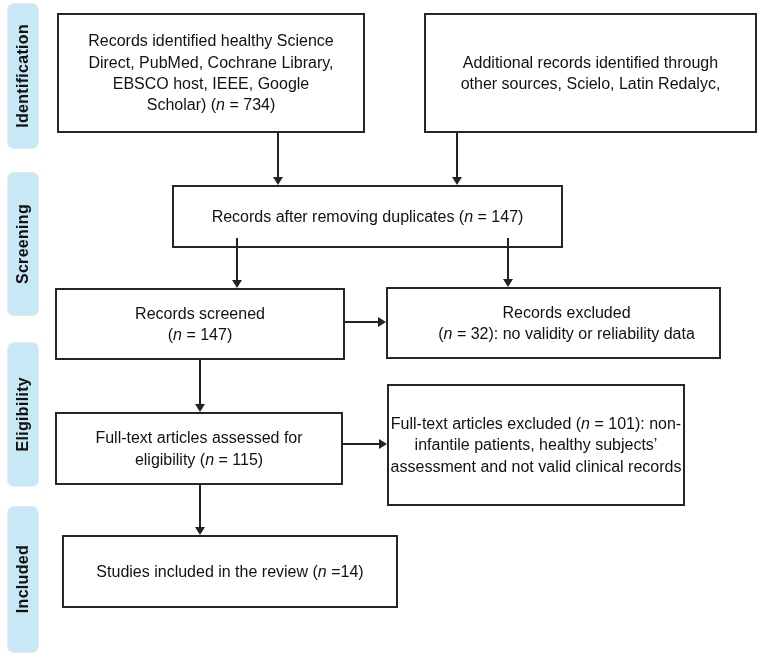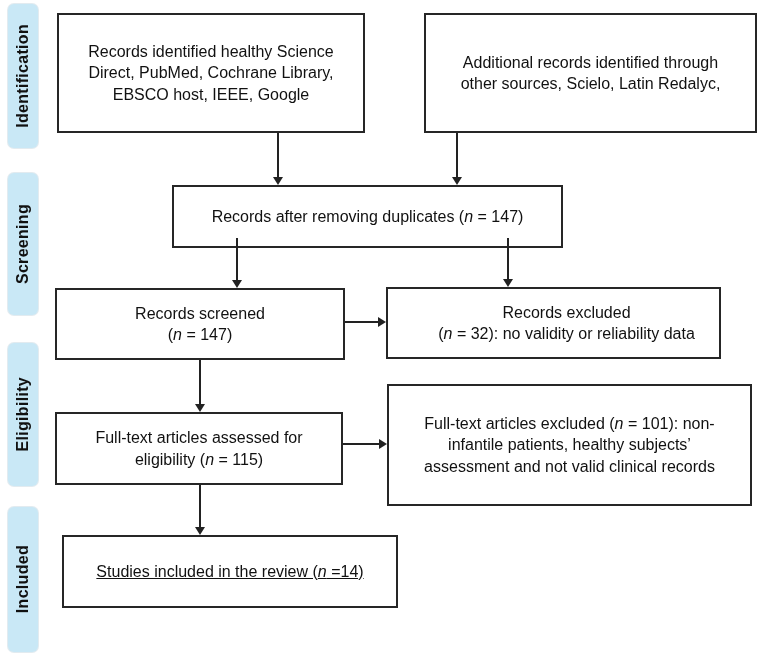--- a/index.html
+++ b/index.html
@@ -41,20 +41,21 @@
     <span>Eligibility</span>
   </div>
   <div class="stage" style="top:507px;height:145px;">
     <span>Included</span>
   </div>
 
   <div class="box" style="left:57px;top:13px;width:308px;height:120px;">
       <div class="line"><span>Records identified healthy Science</span></div>
       <div class="line"><span>Direct, PubMed, Cochrane Library,</span></div>
       <div class="line"><span>EBSCO host, IEEE, Google</span></div>
+      <div class="line"><span>Scholar) (</span><span class="it">n</span><span> = 734)</span></div>
     </div>
 
   <div class="box" style="left:388px;top:13px;width:333px;height:120px;margin-left:36px;">
       <div class="line"><span>Additional records identified through</span></div>
       <div class="line"><span>other sources, Scielo, Latin Redalyc,</span></div>
     </div>
 
   <div class="box" style="left:172px;top:185px;width:391px;height:63px;justify-content:center;">
       <div class="line"><span>Records after removing duplicates (</span><span class="it">n</span><span> = 147)</span></div>
     </div>
@@ -67,27 +68,27 @@
   <div class="box" style="left:386px;top:287px;width:335px;height:72px;padding-left:26px;">
       <div class="line"><span>Records excluded</span></div>
       <div class="line"><span>(</span><span class="it">n</span><span> = 32): no validity or reliability data</span></div>
     </div>
 
   <div class="box" style="left:55px;top:412px;width:288px;height:73px;">
       <div class="line"><span>Full-text articles assessed for</span></div>
       <div class="line"><span>eligibility (</span><span class="it">n</span><span> = 115)</span></div>
     </div>
 
-  <div class="box" style="left:387px;top:384px;width:365px;height:122px;">
+  <div class="box" style="left:387px;top:384px;width:298px;height:122px;">
       <div class="line"><span>Full-text articles excluded (</span><span class="it">n</span><span> = 101): non-</span></div>
       <div class="line"><span>infantile patients, healthy subjects’</span></div>
       <div class="line"><span>assessment and not valid clinical records</span></div>
     </div>
 
-  <div class="box" style="left:62px;top:535px;width:336px;height:73px;text-decoration:underline;">
+  <div class="box" style="left:62px;top:535px;width:336px;height:73px;">
       <div class="line"><span>Studies included in the review (</span><span class="it">n</span><span> =14)</span></div>
     </div>
 
   <div>
     <div class="vline" style="left:277px;top:133px;height:44px;"></div>
     <div class="head-down" style="left:273px;top:177px;"></div>
   </div>
 
   <div>
     <div class="vline" style="left:456px;top:133px;height:44px;"></div>

